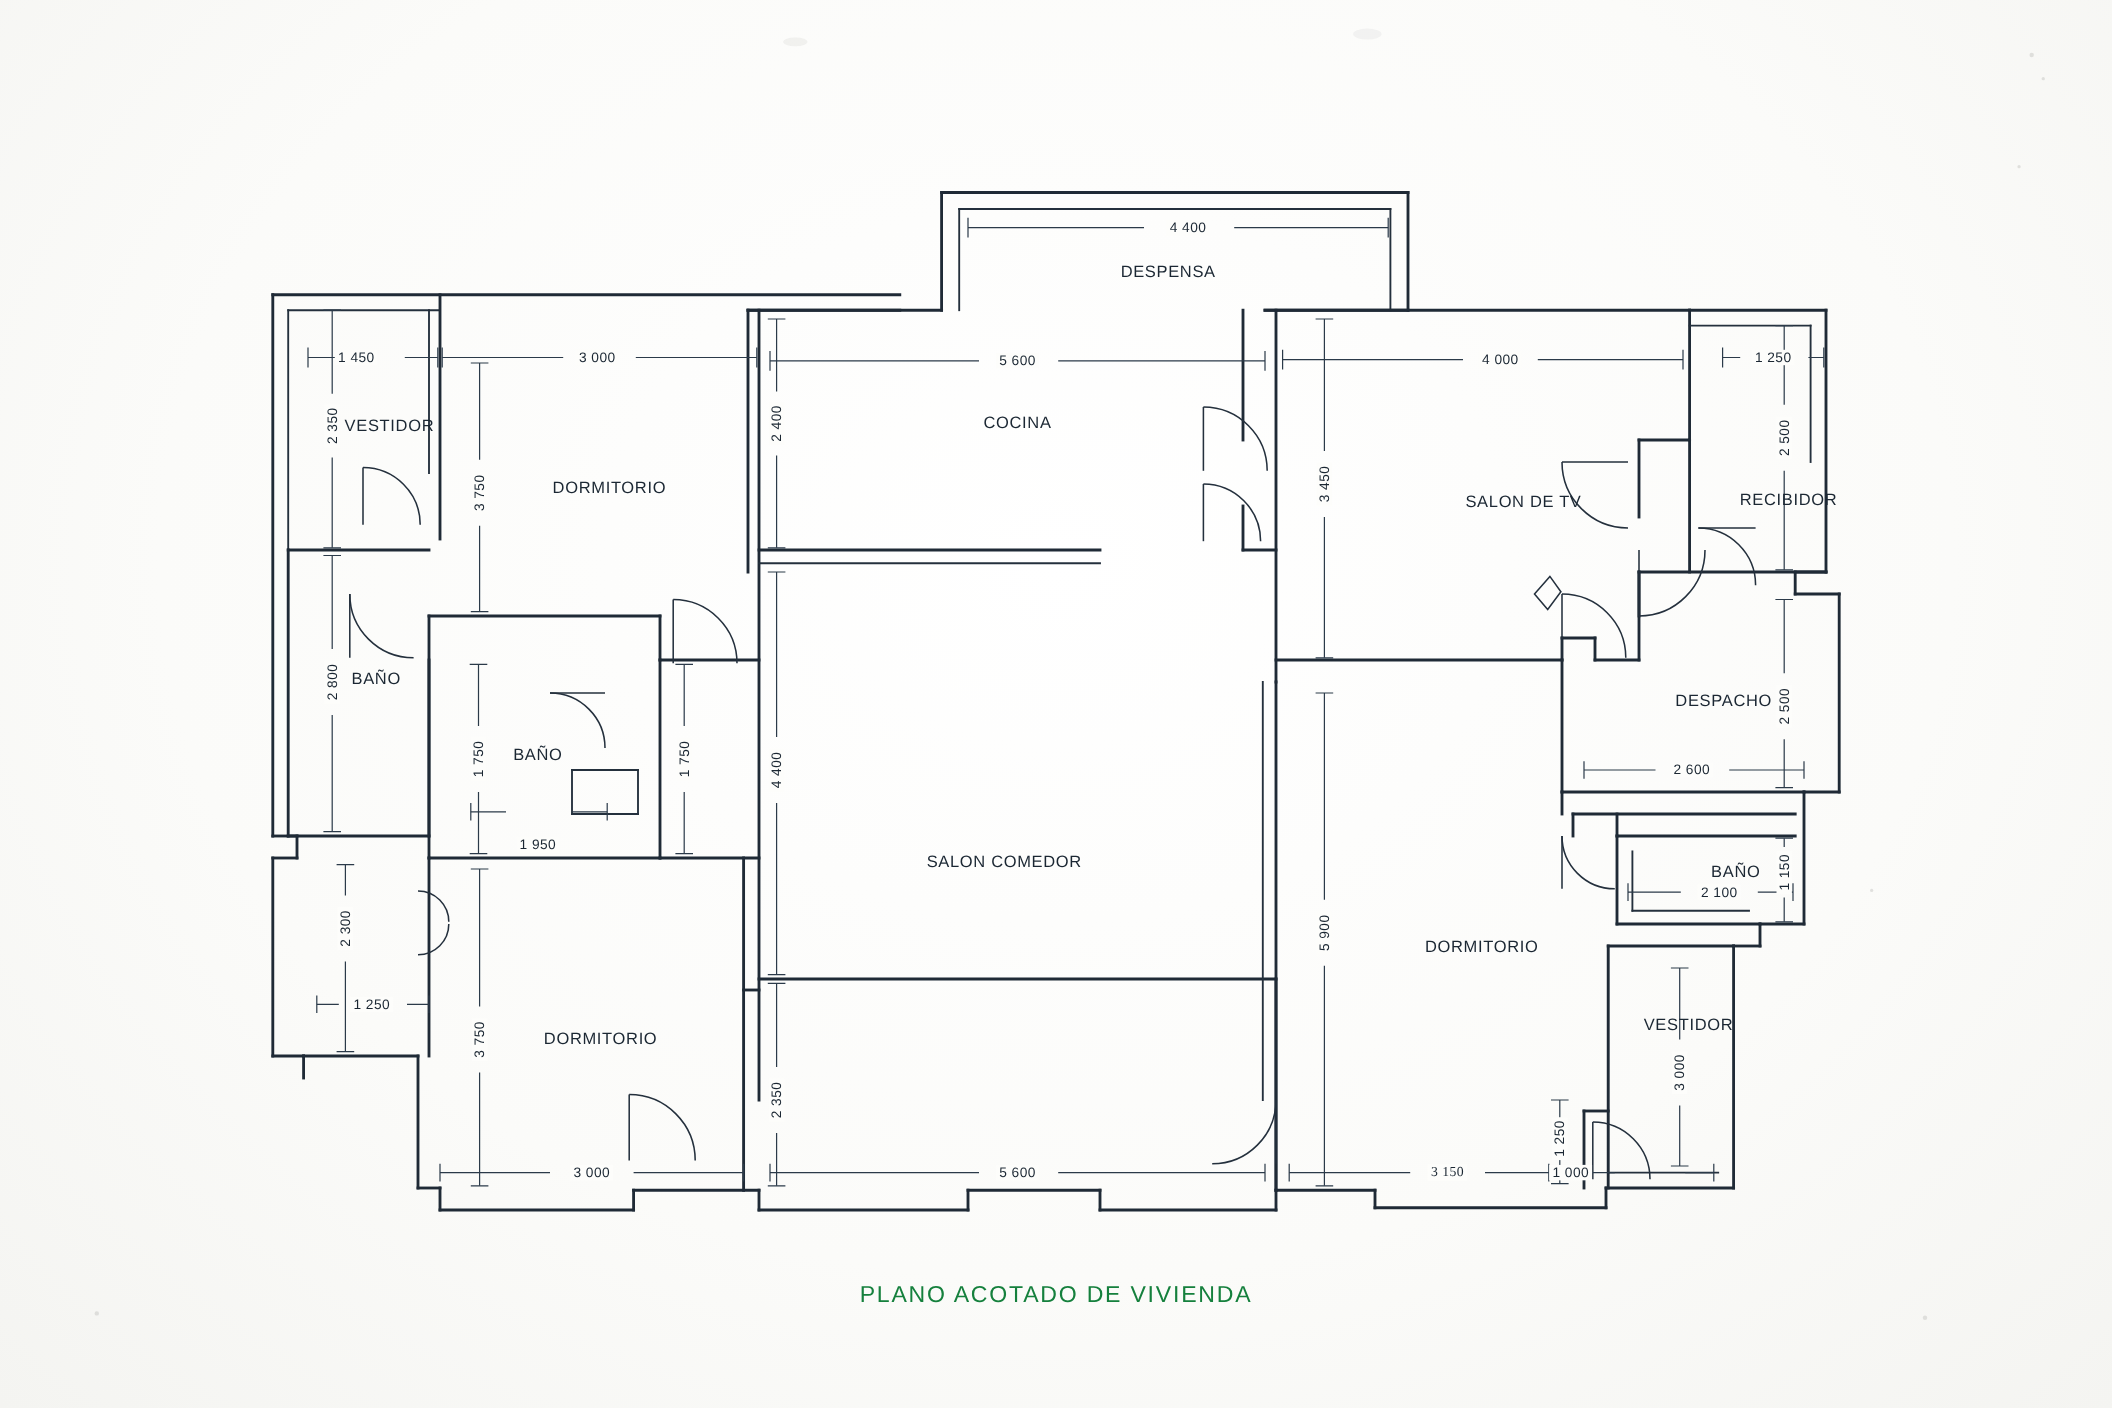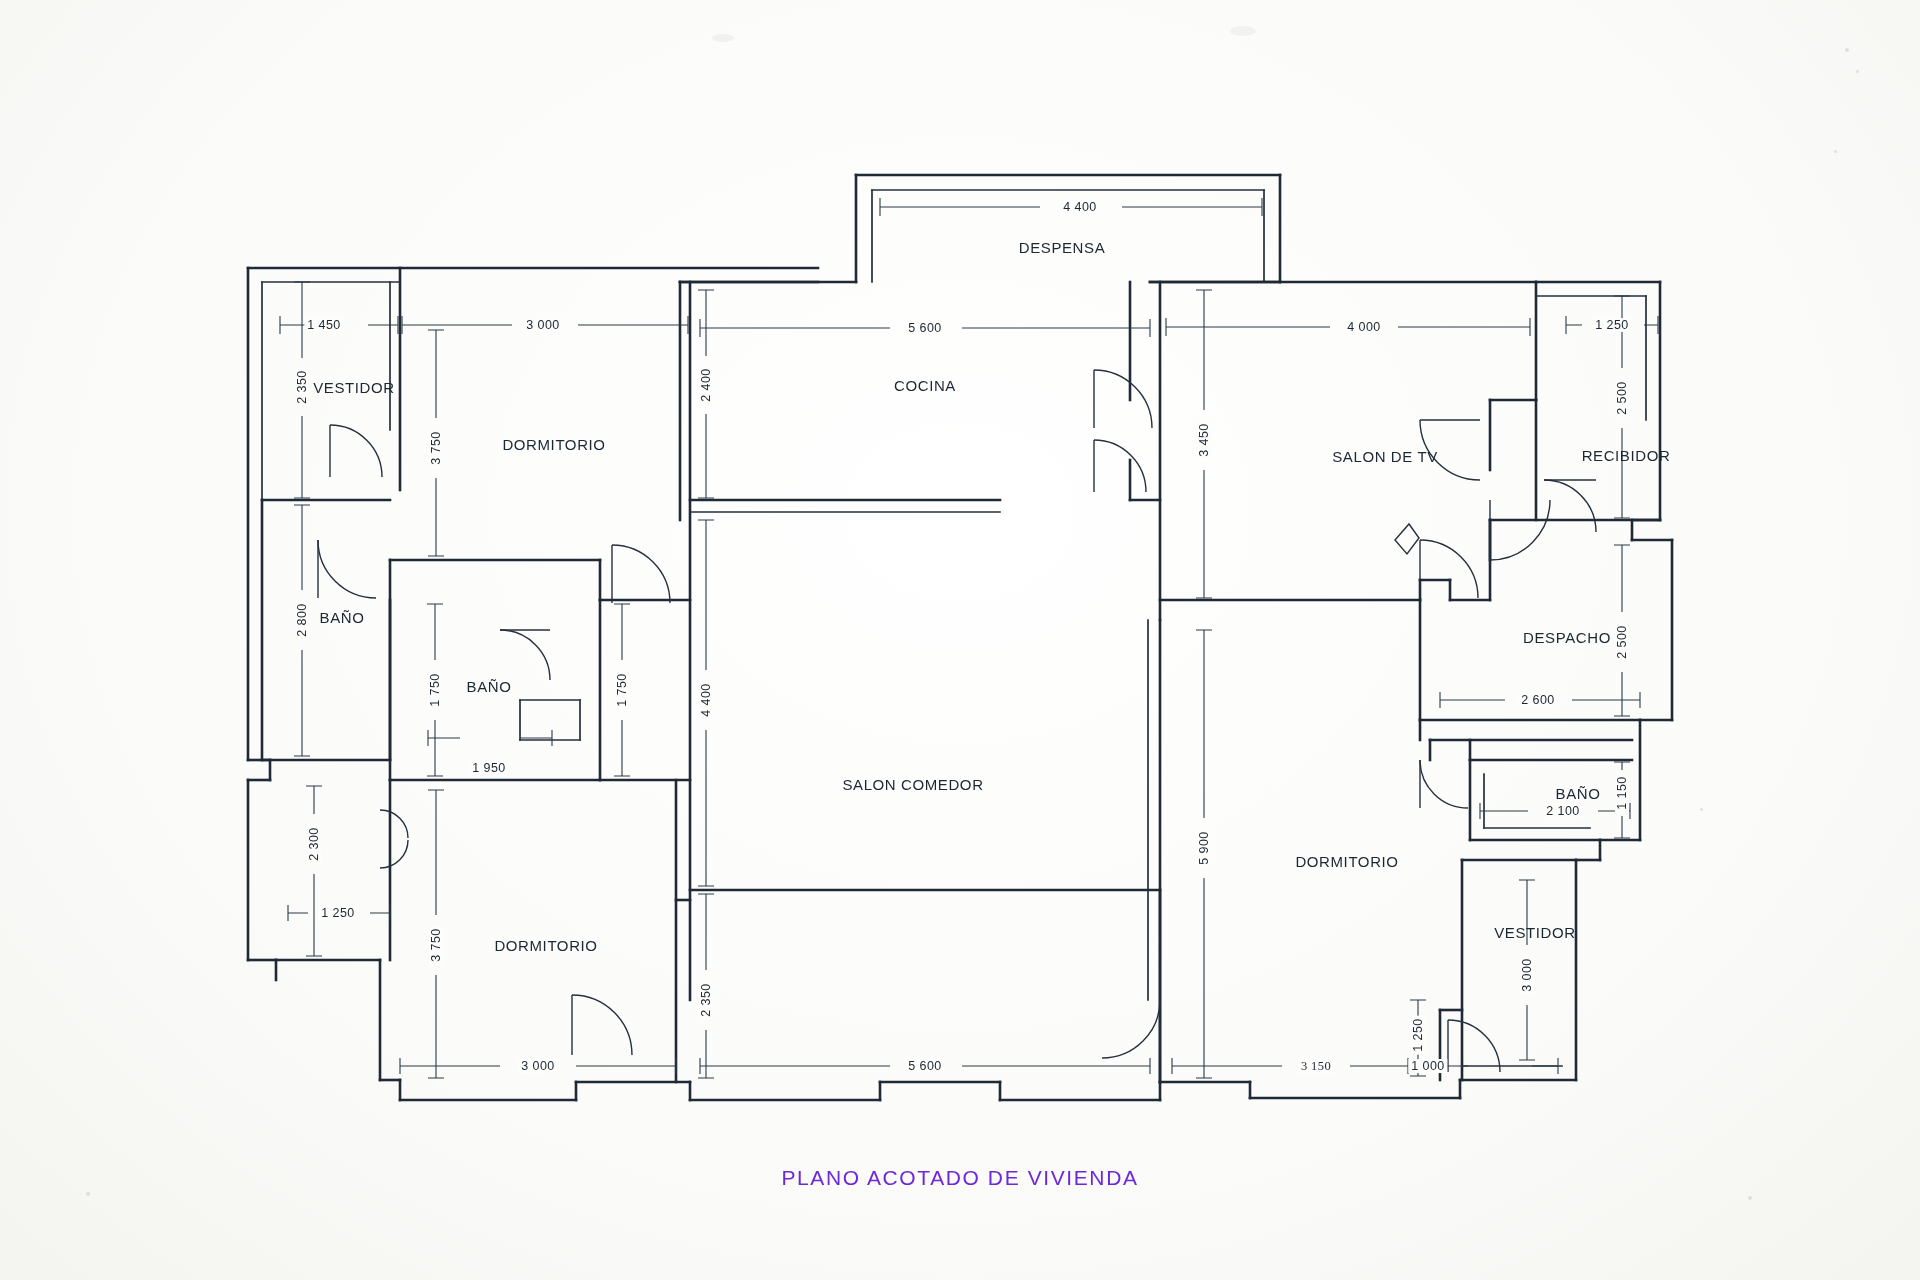--- a/index.html
+++ b/index.html
@@ -80,21 +80,21 @@
   .dim-label.vert {
     transform: translate(-50%, -50%) rotate(-90deg);
   }
   #title-caption {
     position: absolute;
     left: 960px;
     top: 1178px;
     transform: translate(-50%, -50%);
     font-size: 21px;
     letter-spacing: 1.6px;
-    color: #6d28d9;
+    color: #15803d;
     white-space: nowrap;
   }
 </style>
 </head>
 <body>
 
 <div id="page">
   <div id="paper-tone"></div>
 
   <div class="speck" style="left:712px;top:34px;width:22px;height:8px;opacity:.25;"></div>

